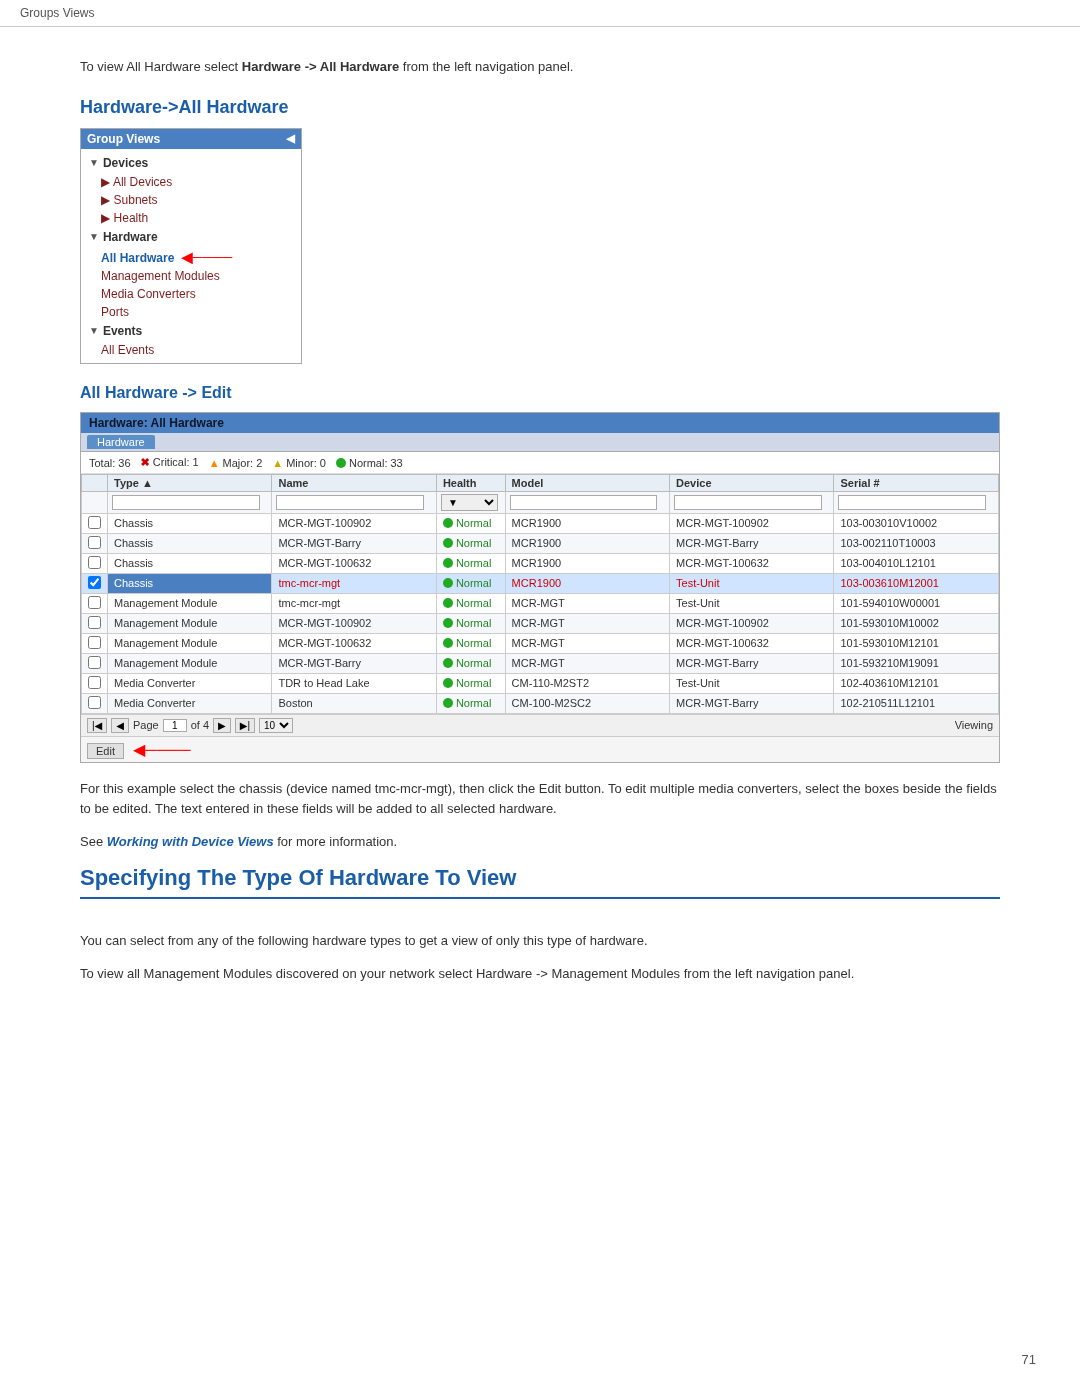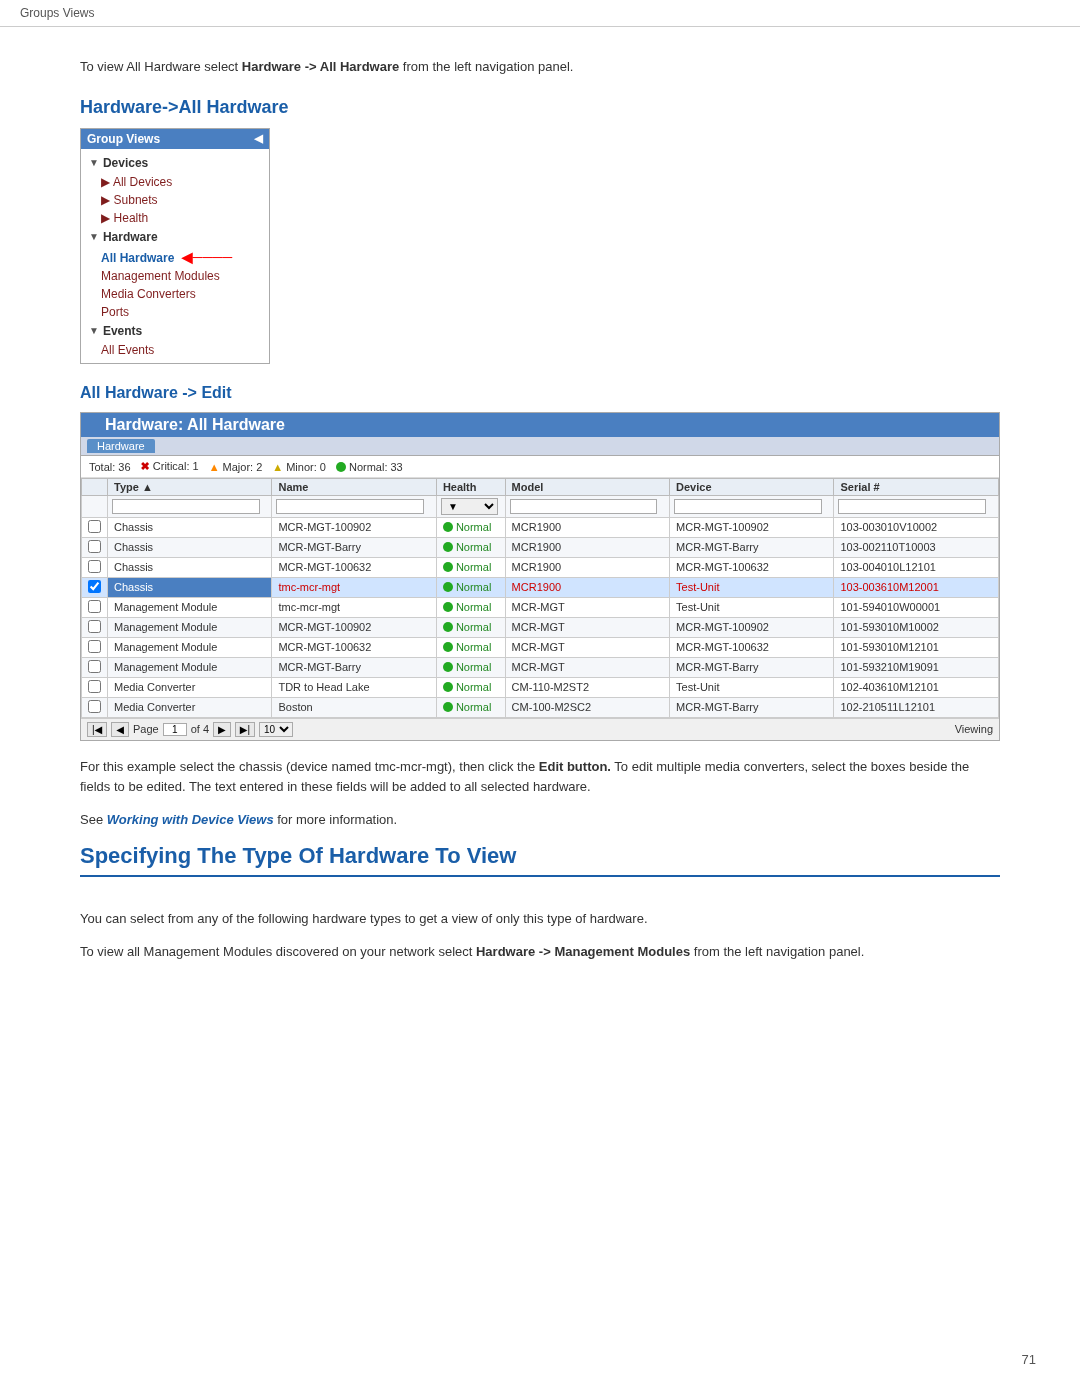--- a/index.html
+++ b/index.html
@@ -40,21 +40,21 @@
     .subsection-heading {
       color: #1a5ea8;
       font-size: 16px;
       font-weight: bold;
       margin-bottom: 10px;
     }
 
     
     .nav-panel {
       border: 1px solid #aaa;
-      width: 190px;
+      width: 222px;
       margin-bottom: 20px;
       font-size: 12px;
     }
     .nav-panel-header {
       background: #4a7fc1;
       color: #fff;
       padding: 3px 6px;
       display: flex;
       justify-content: space-between;
       align-items: center;
@@ -93,24 +93,24 @@
     .nav-panel-inner { padding: 4px 0; }
 
     
     .hardware-table-wrapper {
       border: 1px solid #aaa;
       margin-bottom: 16px;
       font-size: 11px;
     }
     .hw-title-bar {
       background: #4a7fc1;
-      color: #ffffff;
-      padding: 3px 24px;
-      font-weight: bold;
-      font-size: 16px;
+      color: #0f172a;
+      padding: 3px 8px;
+      font-weight: bold;
+      font-size: 12px;
     }
     .hw-tab-bar {
       background: #d0d8e8;
       padding: 2px 6px;
       border-bottom: 1px solid #aaa;
     }
     .hw-tab {
       display: inline-block;
       background: #5a8fc8;
       color: #fff;
@@ -203,21 +203,21 @@
       font-size: 16px;
       margin-left: 6px;
     }
 
     
     .body-text {
       font-size: 13px;
       line-height: 1.6;
       margin-bottom: 12px;
     }
-    .body-text strong { font-weight: bold; }
+    .body-text strong { font-weight: normal; }
     .link-text {
       color: #1a5ea8;
       font-style: italic;
       font-weight: bold;
       text-decoration: none;
     }
 
     
     .main-section-heading {
       color: #1a5ea8;
@@ -473,20 +473,24 @@
         <button class="page-btn">▶</button>
         <button class="page-btn">▶|</button>
         <select style="font-size:10px;border:1px solid #aaa;">
           <option>10</option>
           <option>25</option>
           <option>50</option>
         </select>
       </div>
       <span>Viewing</span>
     </div>
+    <div class="edit-bar">
+      <button class="edit-btn">Edit</button>
+      <span class="red-arrow">◀────</span>
+    </div>
   </div>
 
   <p class="body-text">
     <span>For this example select the chassis (device named tmc-mcr-mgt), then click the </span><strong>Edit button.</strong><span> To edit multiple media converters, select the boxes beside the fields to be edited. The text entered in these fields will be added to all selected hardware.</span>
   </p>
   <p class="body-text">
     <span>See </span><a class="link-text">Working with Device Views</a><span>  for more information.</span>
   </p>
 
   <h1 class="main-section-heading">Specifying The Type Of Hardware To View</h1>

